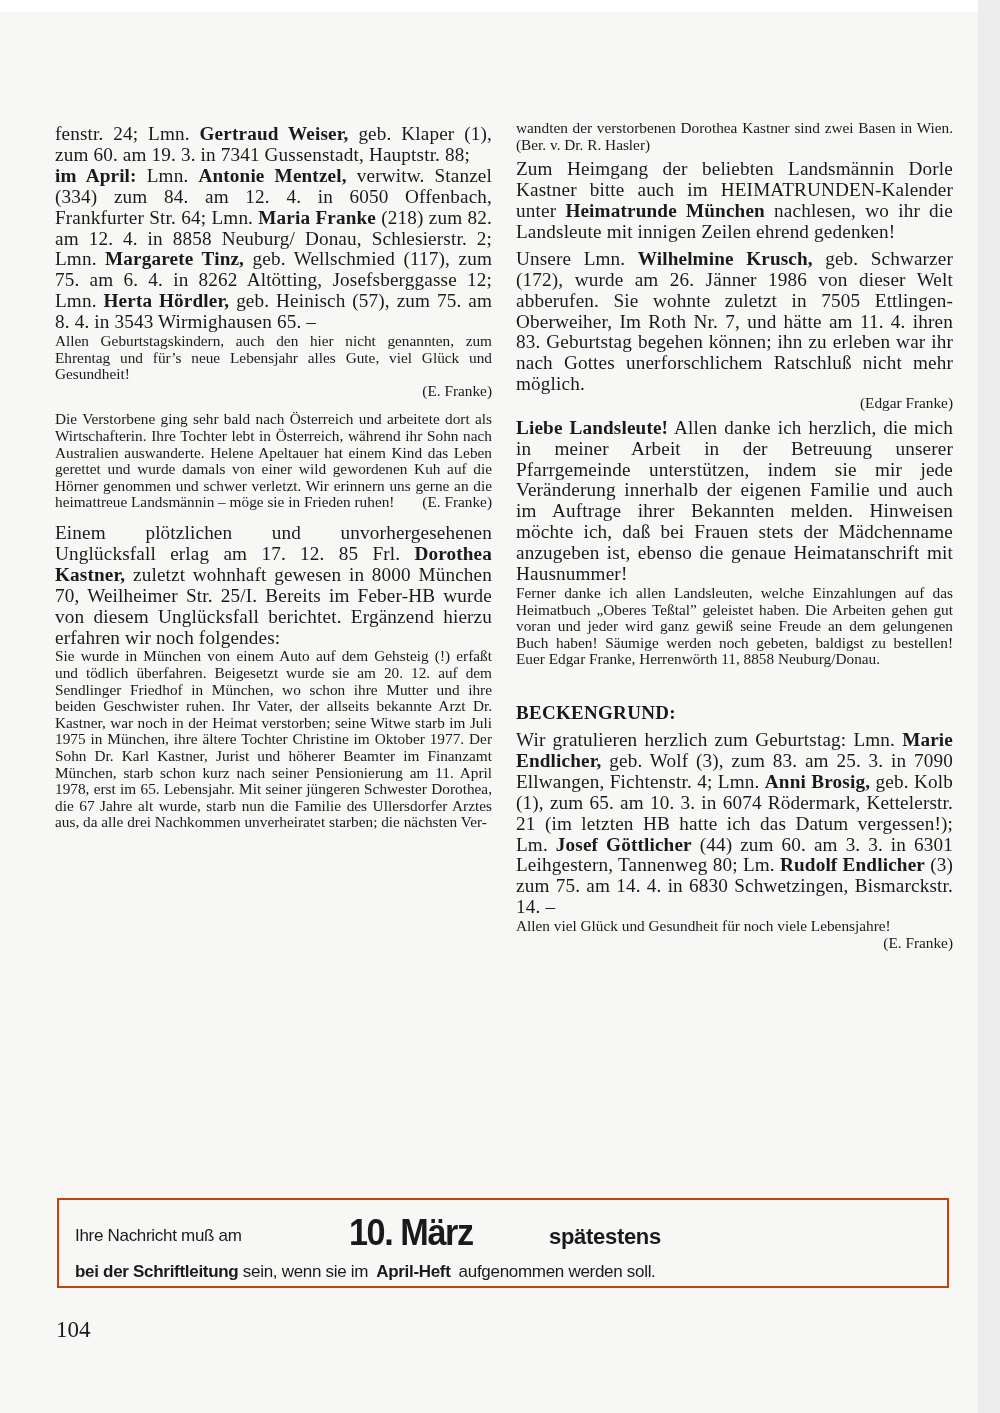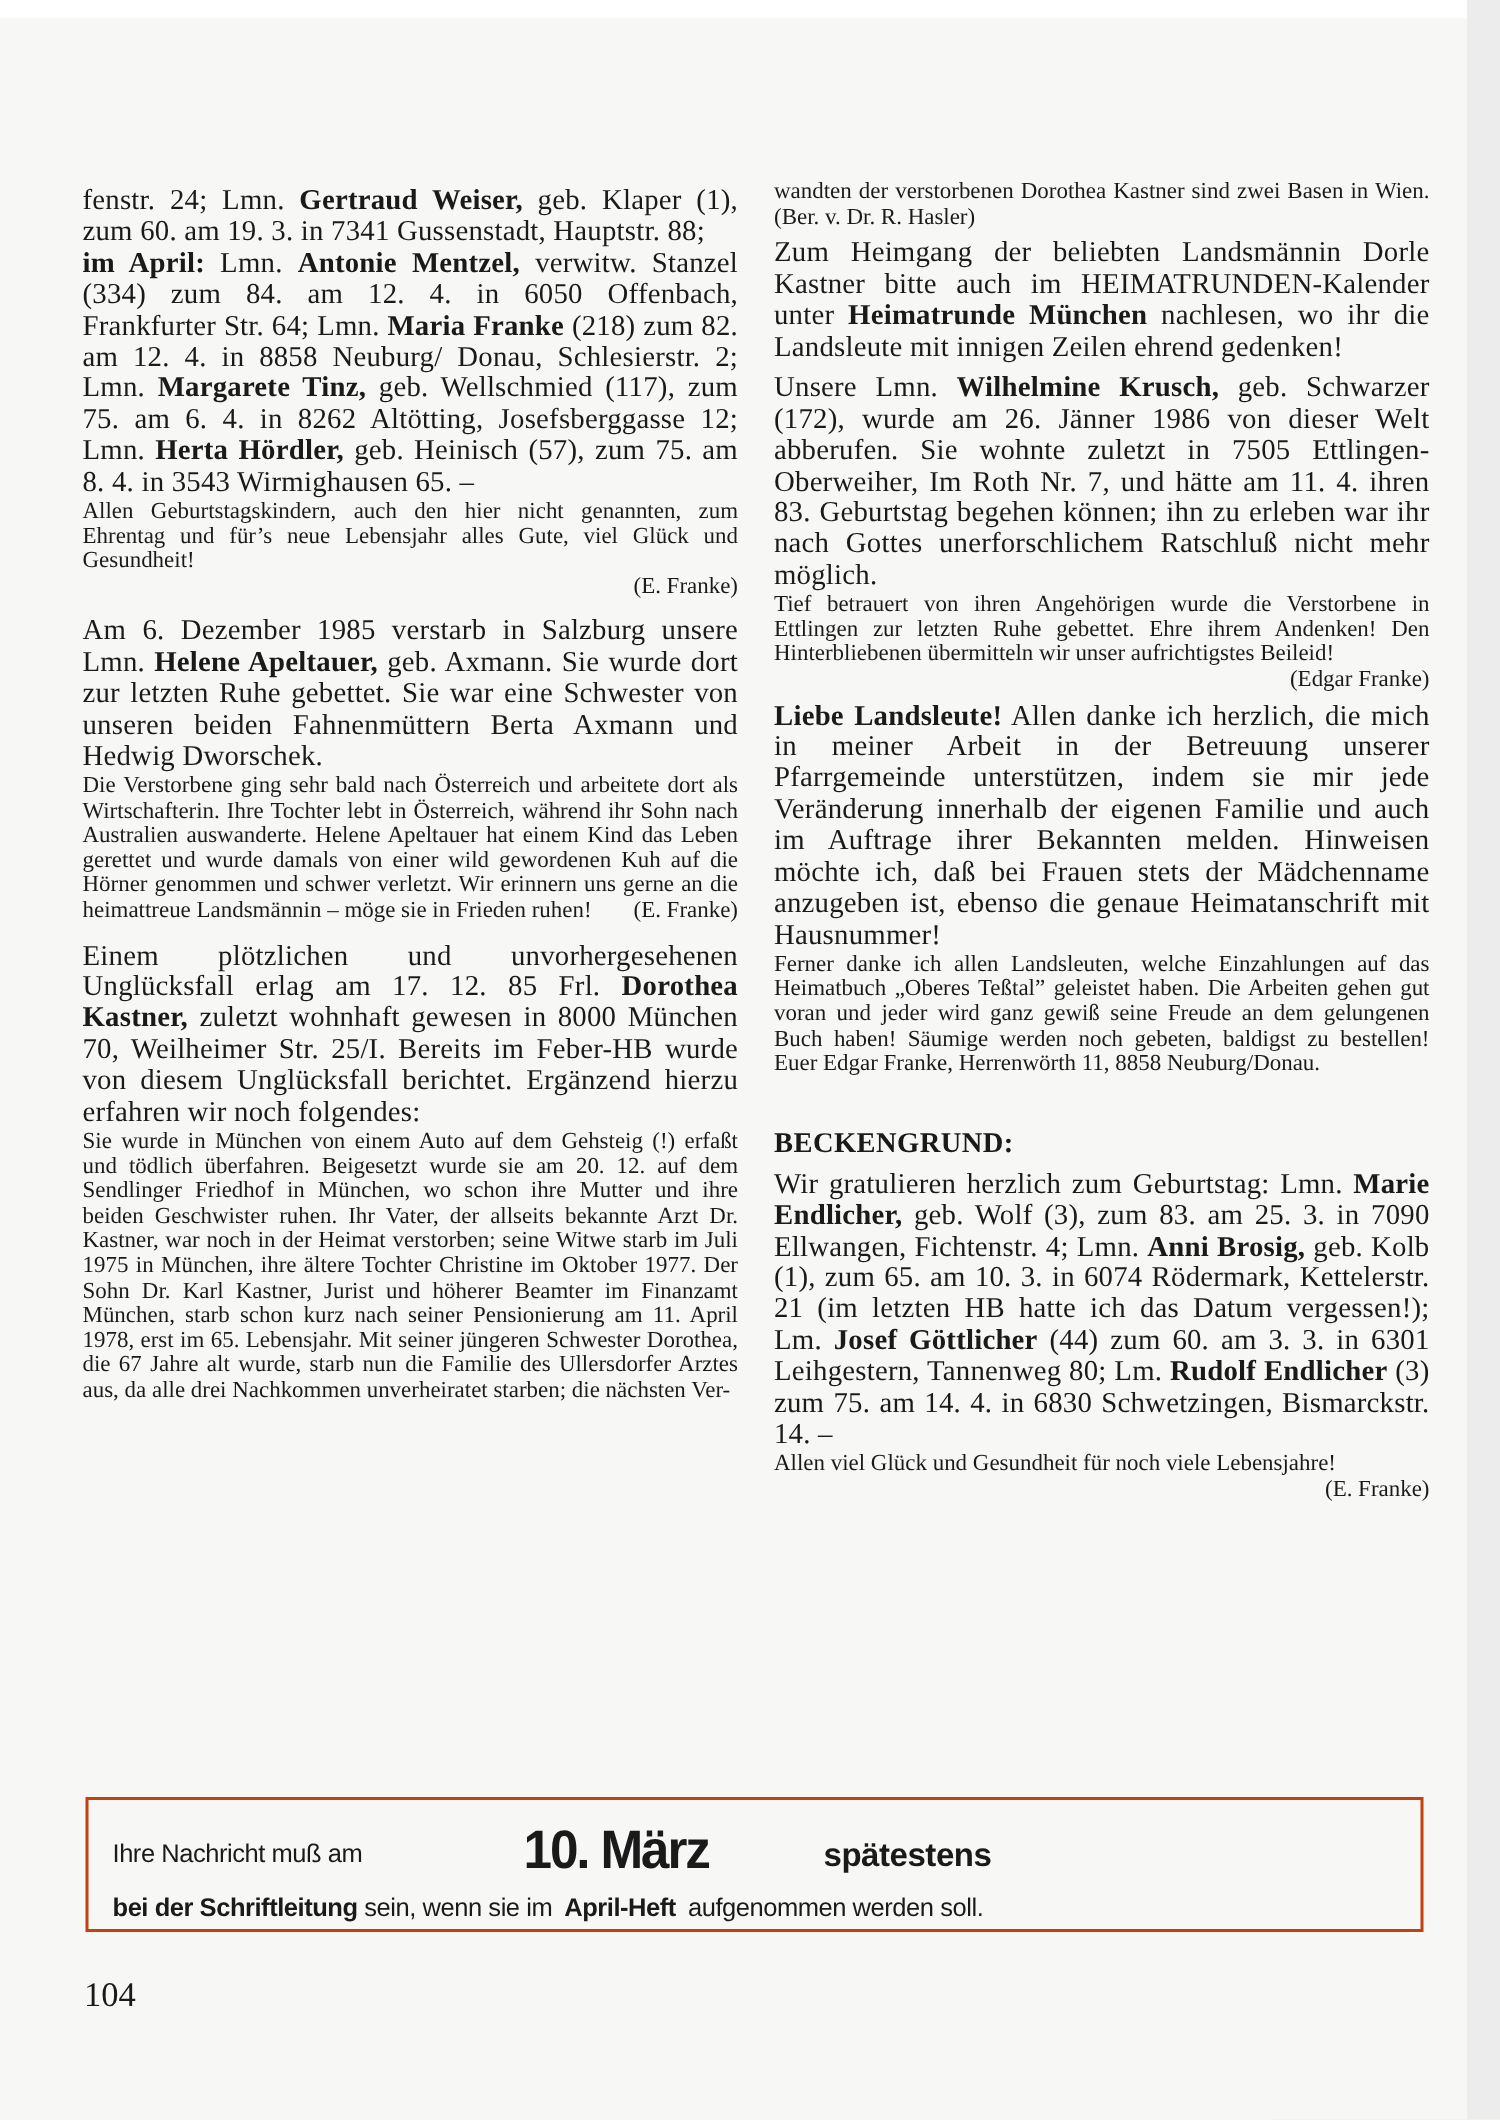--- a/index.html
+++ b/index.html
@@ -50,33 +50,31 @@
 
 <div class="topstrip"></div>
 <div class="page"></div>
 
 <div class="col col-left" id="col-left">
     <p class="lg"><span>fenstr. 24; Lmn. </span><b>Gertraud Weiser,</b><span> geb. Klaper (1), zum 60. am 19. 3. in 7341 Gussenstadt, Hauptstr. 88;</span></p>
     <p class="lg"><b>im April:</b><span> Lmn. </span><b>Antonie Mentzel,</b><span> verwitw. Stanzel (334) zum 84. am 12. 4. in 6050 Offenbach, Frankfurter Str. 64; Lmn. </span><b>Maria Franke</b><span> (218) zum 82. am 12. 4. in 8858 Neuburg/ Donau, Schlesierstr. 2; Lmn. </span><b>Margarete Tinz,</b><span> geb. Wellschmied (117), zum 75. am 6. 4. in 8262 Altötting, Josefsberggasse 12; Lmn. </span><b>Herta Hördler,</b><span> geb. Heinisch (57), zum 75. am 8. 4. in 3543 Wirmighausen 65. –</span></p>
     <p class="sm"><span>Allen Geburtstagskindern, auch den hier nicht genannten, zum Ehrentag und für’s neue Lebensjahr alles Gute, viel Glück und Gesundheit!</span></p>
     <p class="sm sig"><span>(E. Franke)</span></p>
     <div class="gap"></div>
-    <p class="lg"><span>Am 6. Dezember 1985 verstarb in Salzburg unsere Lmn. </span><b>Helene Apeltauer,</b><span> geb. Axmann. Sie wurde dort zur letzten Ruhe gebettet. Sie war eine Schwester von unseren beiden Fahnenmüttern Berta Axmann und Hedwig Dworschek.</span></p>
     <p class="sm"><span>Die Verstorbene ging sehr bald nach Österreich und arbeitete dort als Wirtschafterin. Ihre Tochter lebt in Österreich, während ihr Sohn nach Australien auswanderte. Helene Apeltauer hat einem Kind das Leben gerettet und wurde damals von einer wild gewordenen Kuh auf die Hörner genommen und schwer verletzt. Wir erinnern uns gerne an die heimattreue Landsmännin – möge sie in Frieden ruhen!</span><span style="float: right;">(E. Franke)</span><span style="display: block; clear: both;"></span></p>
     <div class="gap"></div>
     <p class="lg"><span>Einem plötzlichen und unvorhergesehenen Unglücksfall erlag am 17. 12. 85 Frl. </span><b>Dorothea Kastner,</b><span> zuletzt wohnhaft gewesen in 8000 München 70, Weilheimer Str. 25/I. Bereits im Feber-HB wurde von diesem Unglücksfall berichtet. Ergänzend hierzu erfahren wir noch folgendes:</span></p>
     <p class="sm"><span>Sie wurde in München von einem Auto auf dem Gehsteig (!) erfaßt und tödlich überfahren. Beigesetzt wurde sie am 20. 12. auf dem Sendlinger Friedhof in München, wo schon ihre Mutter und ihre beiden Geschwister ruhen. Ihr Vater, der allseits bekannte Arzt Dr. Kastner, war noch in der Heimat verstorben; seine Witwe starb im Juli 1975 in München, ihre ältere Tochter Christine im Oktober 1977. Der Sohn Dr. Karl Kastner, Jurist und höherer Beamter im Finanzamt München, starb schon kurz nach seiner Pensionierung am 11. April 1978, erst im 65. Lebensjahr. Mit seiner jüngeren Schwester Dorothea, die 67 Jahre alt wurde, starb nun die Familie des Ullersdorfer Arztes aus, da alle drei Nachkommen unverheiratet starben; die nächsten Ver-</span></p>
   </div>
 <div class="col col-right" id="col-right">
     <p class="sm"><span>wandten der verstorbenen Dorothea Kastner sind zwei Basen in Wien. (Ber. v. Dr. R. Hasler)</span></p>
     <div class="gap-s"></div>
     <p class="lg"><span>Zum Heimgang der beliebten Landsmännin Dorle Kastner bitte auch im HEIMATRUNDEN-Kalender unter </span><b>Heimatrunde München</b><span> nachlesen, wo ihr die Landsleute mit innigen Zeilen ehrend gedenken!</span></p>
     <div class="gap-s"></div>
     <p class="lg"><span>Unsere Lmn. </span><b>Wilhelmine Krusch,</b><span> geb. Schwarzer (172), wurde am 26. Jänner 1986 von dieser Welt abberufen. Sie wohnte zuletzt in 7505 Ettlingen-Oberweiher, Im Roth Nr. 7, und hätte am 11. 4. ihren 83. Geburtstag begehen können; ihn zu erleben war ihr nach Gottes unerforschlichem Ratschluß nicht mehr möglich.</span></p>
-    <p class="sm"><span>Tief betrauert von ihren Angehörigen wurde die Verstorbene in Ettlingen zur letzten Ruhe gebettet. Ehre ihrem Andenken! Den Hinterbliebenen übermitteln wir unser aufrichtigstes Beileid!</span></p>
     <p class="sm sig"><span>(Edgar Franke)</span></p>
     <div class="gap-s"></div>
     <p class="lg"><b>Liebe Landsleute!</b><span> Allen danke ich herzlich, die mich in meiner Arbeit in der Betreuung unserer Pfarrgemeinde unterstützen, indem sie mir jede Veränderung innerhalb der eigenen Familie und auch im Auftrage ihrer Bekannten melden. Hinweisen möchte ich, daß bei Frauen stets der Mädchenname anzugeben ist, ebenso die genaue Heimatanschrift mit Hausnummer!</span></p>
     <p class="sm"><span>Ferner danke ich allen Landsleuten, welche Einzahlungen auf das Heimatbuch „Oberes Teßtal” geleistet haben. Die Arbeiten gehen gut voran und jeder wird ganz gewiß seine Freude an dem gelungenen Buch haben! Säumige werden noch gebeten, baldigst zu bestellen! Euer Edgar Franke, Herrenwörth 11, 8858 Neuburg/Donau.</span></p>
     <div class="gap-xl"></div>
     <p class="heading"><b>BECKENGRUND:</b></p>
     <div class="gap-s"></div>
     <p class="lg"><span>Wir gratulieren herzlich zum Geburtstag: Lmn. </span><b>Marie Endlicher,</b><span> geb. Wolf (3), zum 83. am 25. 3. in 7090 Ellwangen, Fichtenstr. 4; Lmn. </span><b>Anni Brosig,</b><span> geb. Kolb (1), zum 65. am 10. 3. in 6074 Rödermark, Kettelerstr. 21 (im letzten HB hatte ich das Datum vergessen!); Lm. </span><b>Josef Göttlicher</b><span> (44) zum 60. am 3. 3. in 6301 Leihgestern, Tannenweg 80; Lm. </span><b>Rudolf Endlicher</b><span> (3) zum 75. am 14. 4. in 6830 Schwetzingen, Bismarckstr. 14. –</span></p>
     <p class="sm"><span>Allen viel Glück und Gesundheit für noch viele Lebensjahre!</span><span style="float: right;">(E. Franke)</span><span style="display: block; clear: both;"></span></p>
   </div>

